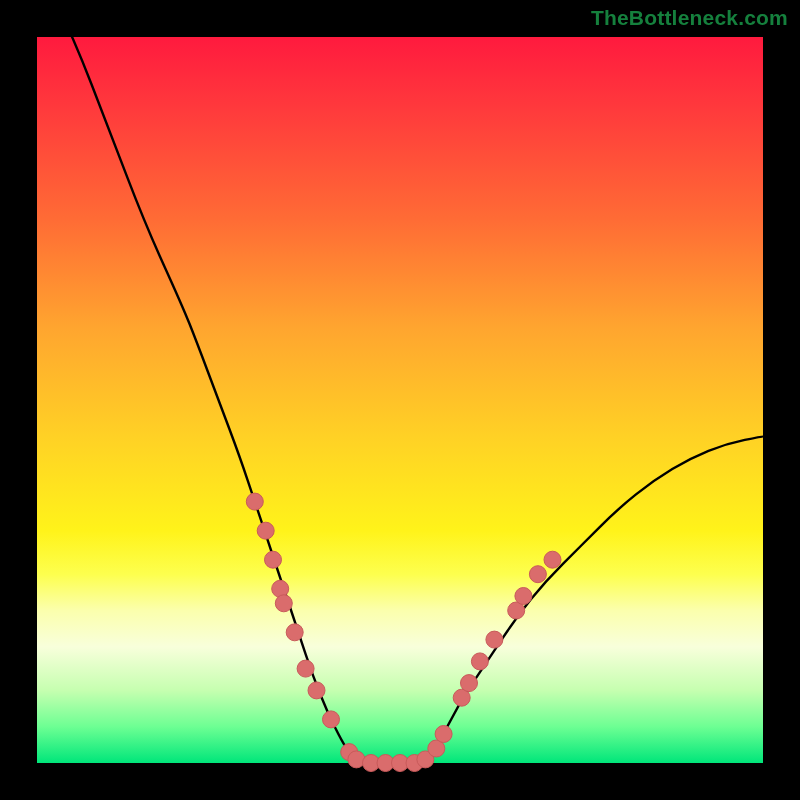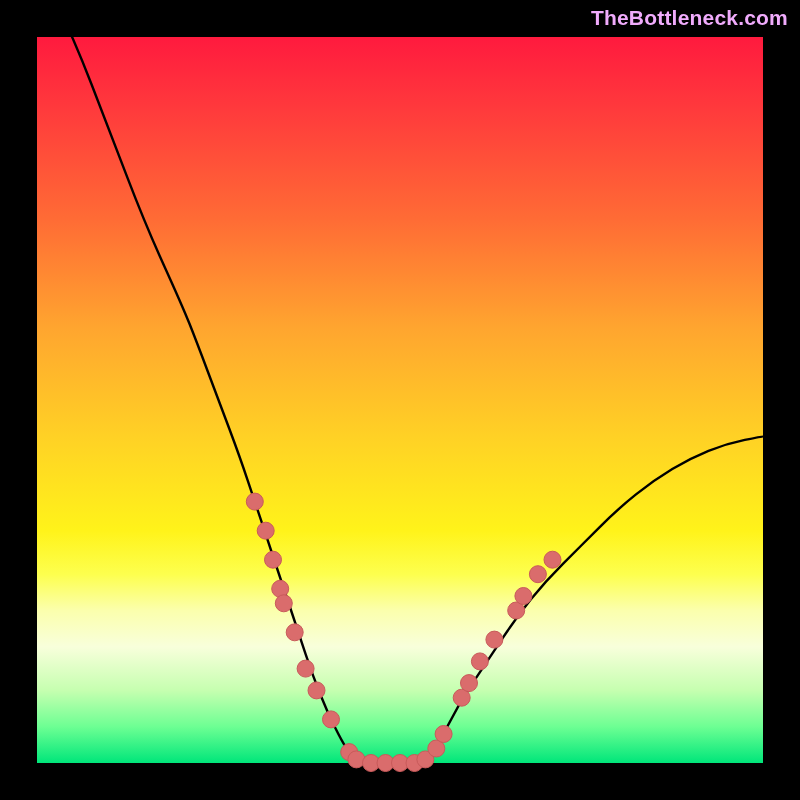--- a/index.html
+++ b/index.html
@@ -46,21 +46,21 @@
     height: 726px;
     overflow: visible;
   }
   .watermark {
     position: absolute;
     top: 6px;
     right: 12px;
     font-family: Arial, Helvetica, sans-serif;
     font-size: 21px;
     font-weight: 600;
-    color: #f0abfc;
+    color: #15803d;
     letter-spacing: 0.2px;
     user-select: none;
   }
 </style>
 </head>
 <body>
 
 <div class="frame">
   <div class="plot">
     <svg viewBox="0 0 726 726">

